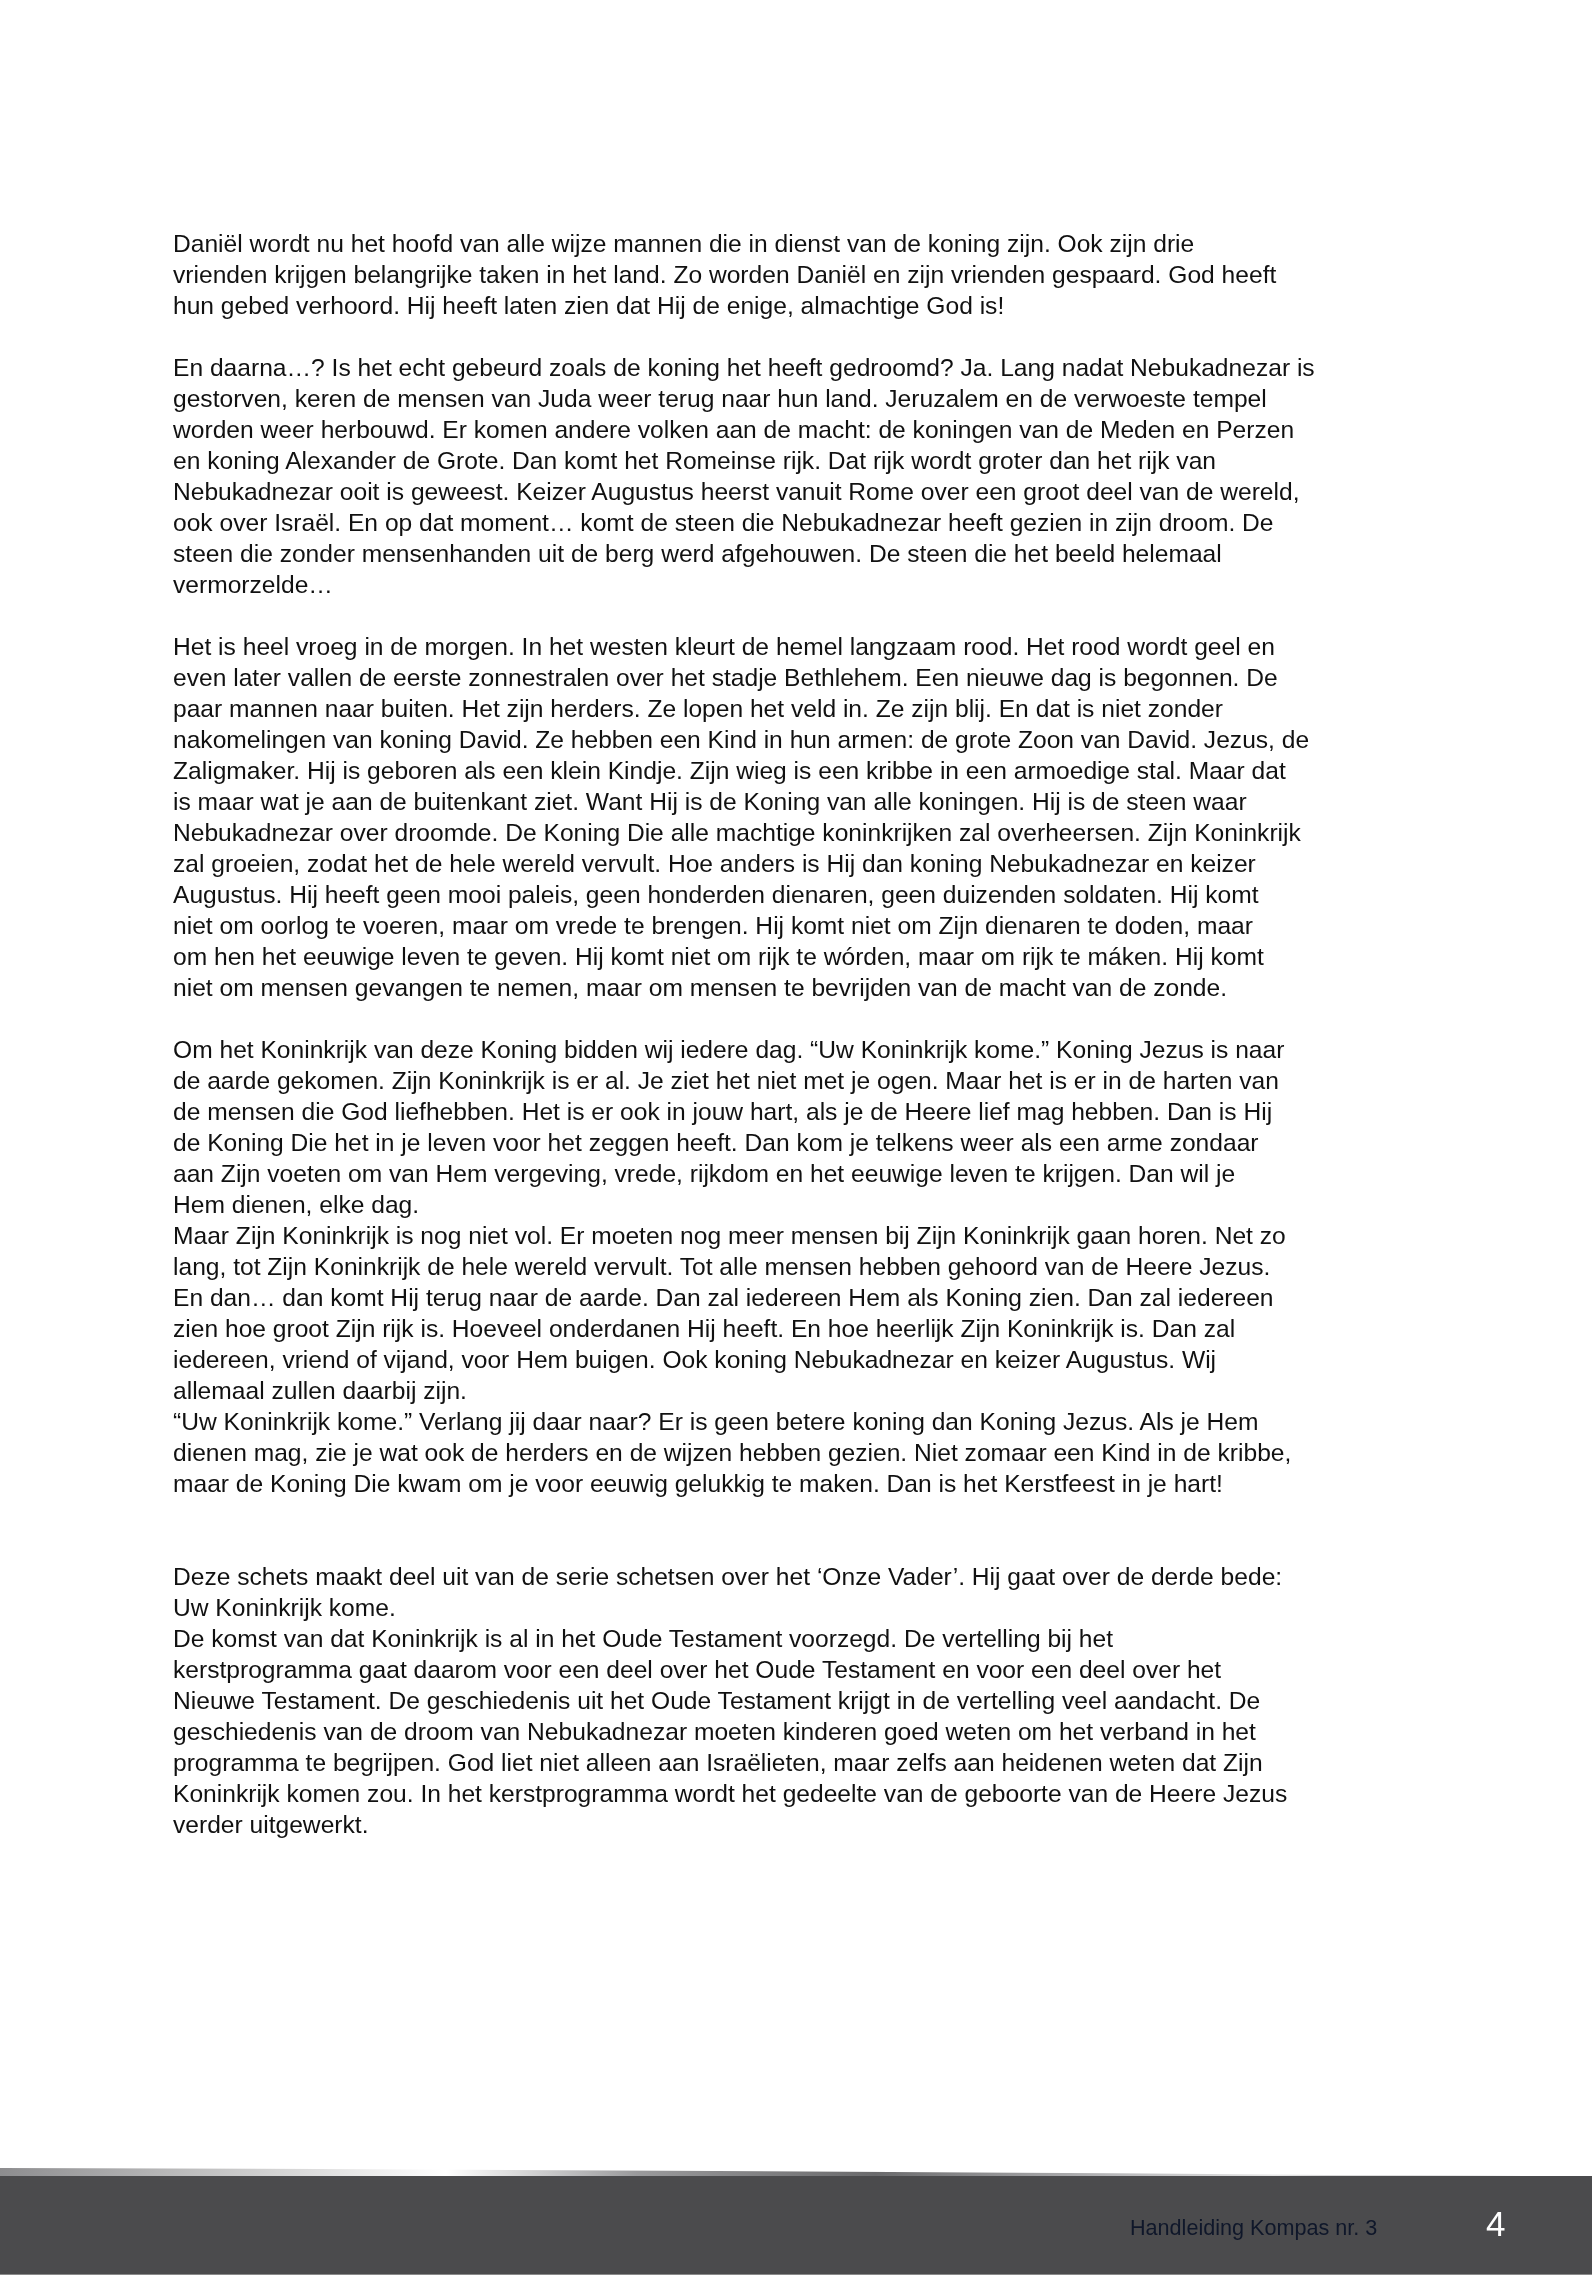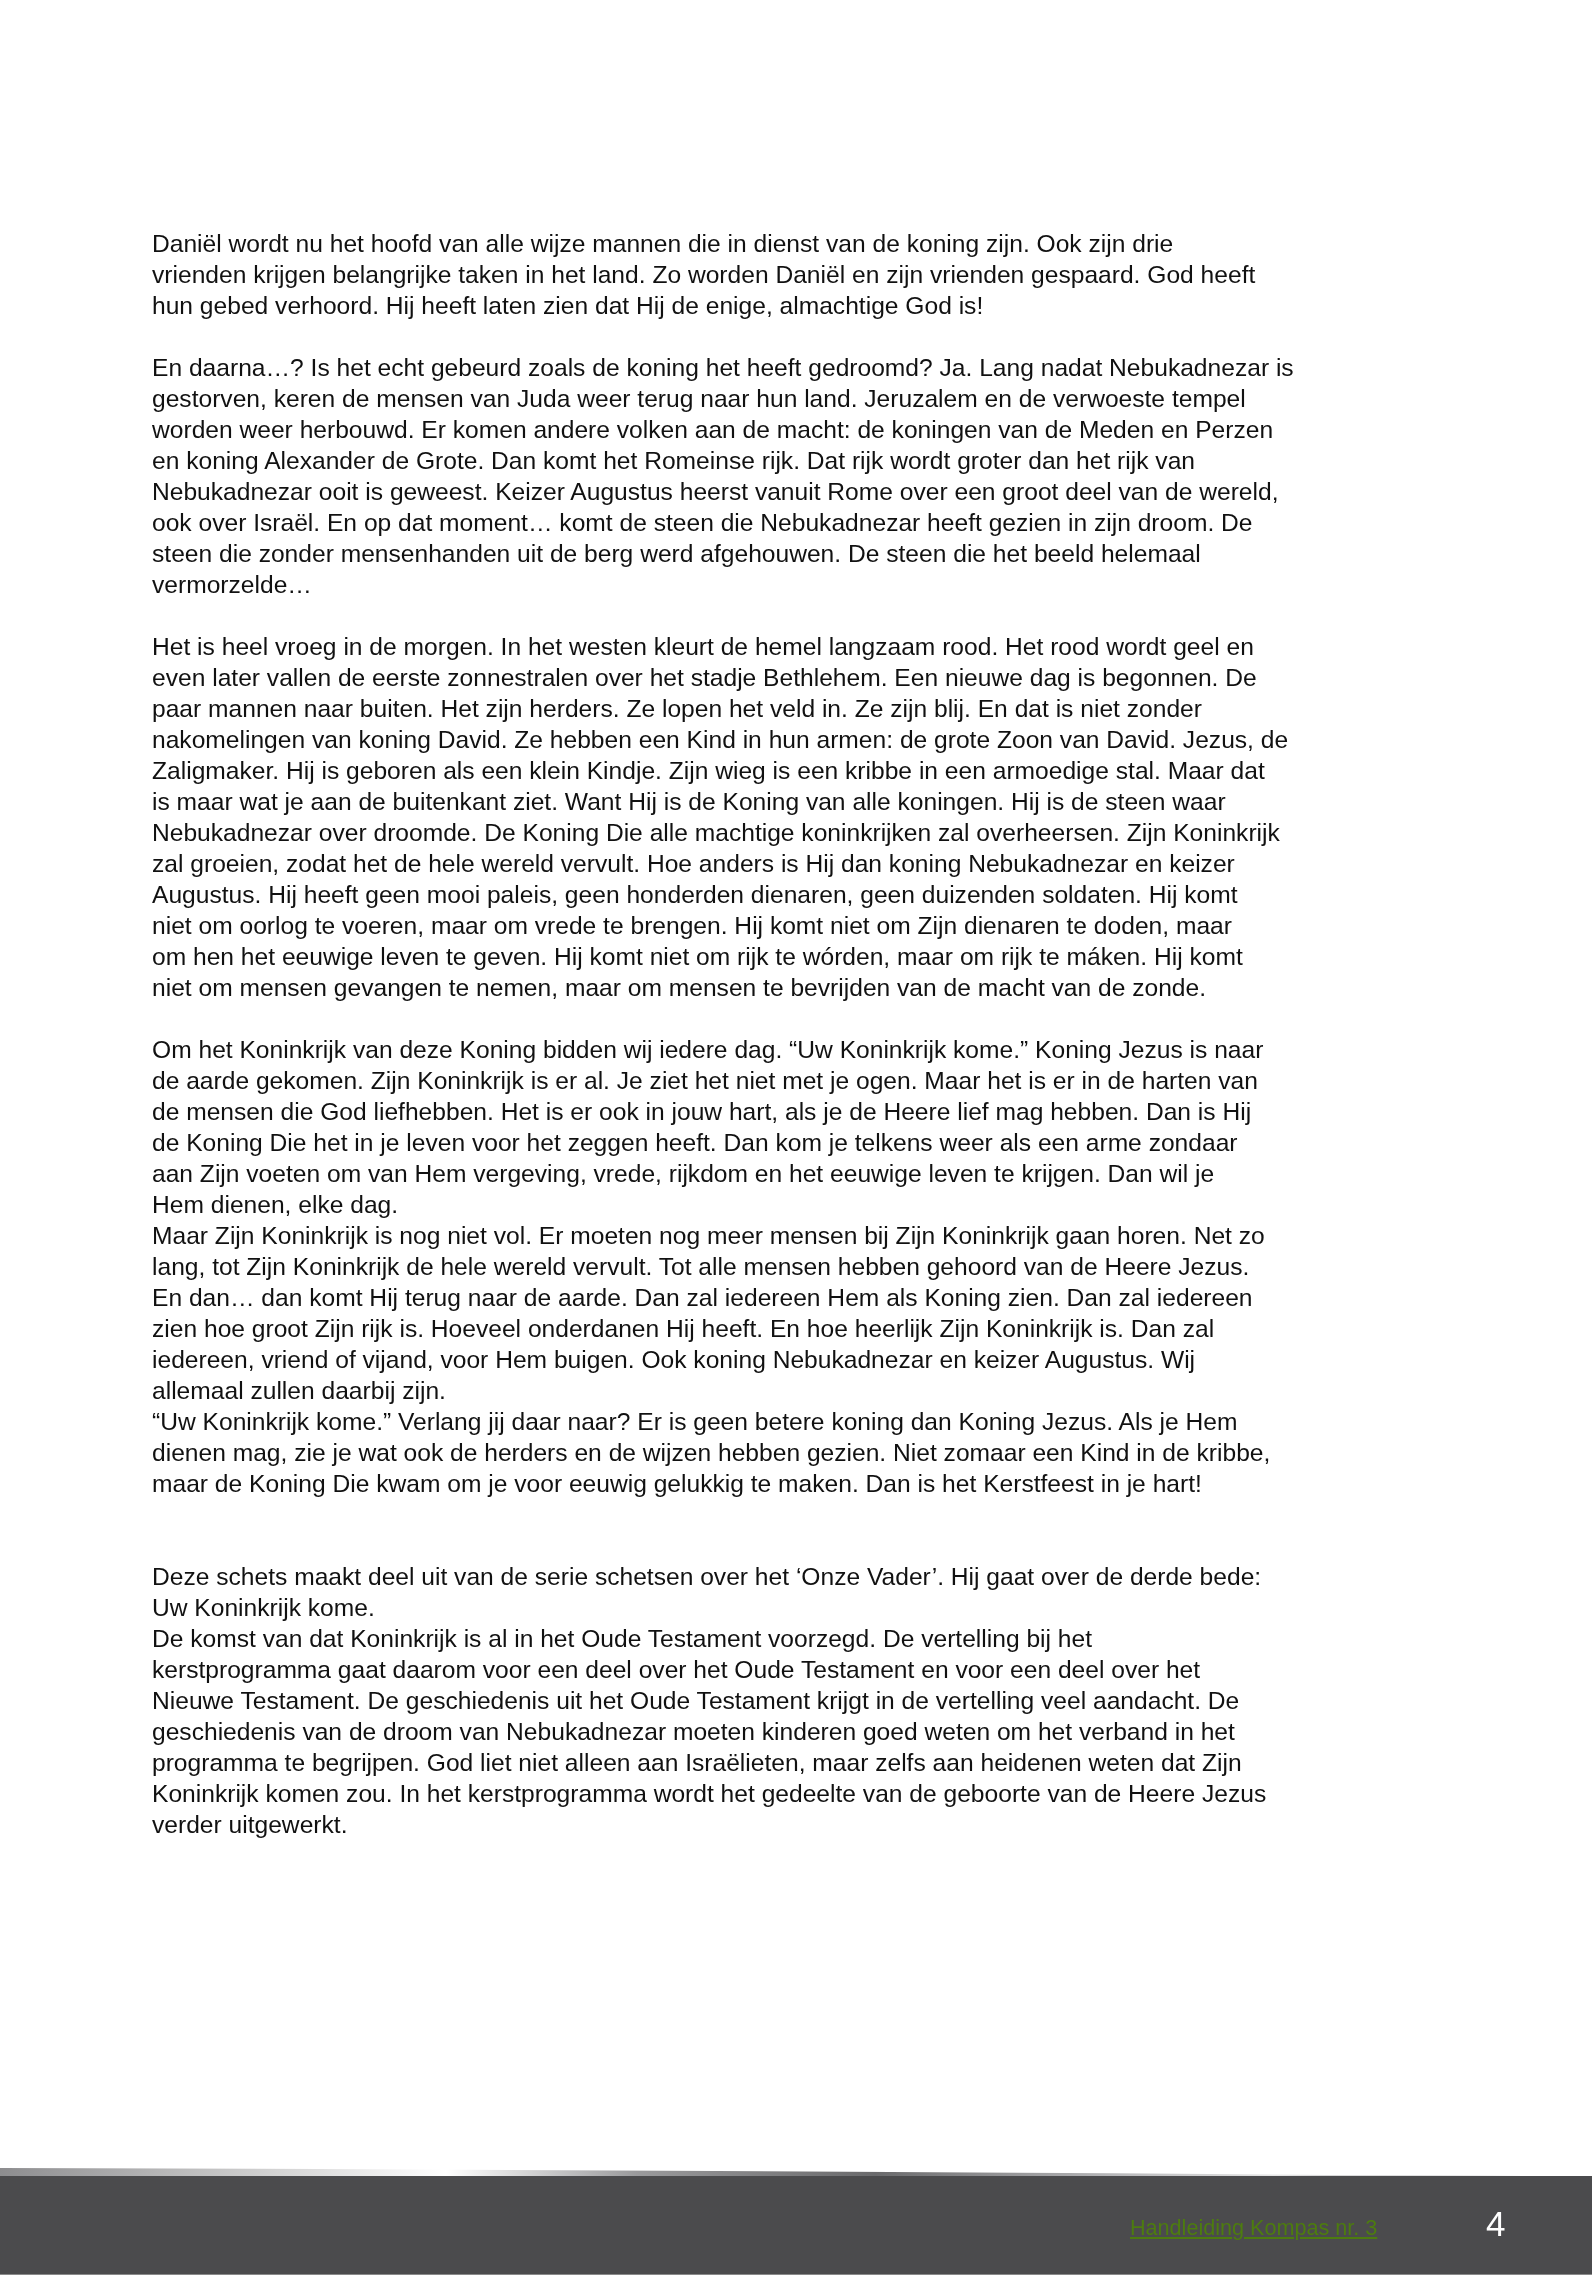--- a/index.html
+++ b/index.html
@@ -8,21 +8,21 @@
   .body-text {
     position: absolute;
     left: 152px;
     top: 228px;
     width: 1277px;
     font-family: "Liberation Sans", sans-serif;
     font-size: 24.6px;
     line-height: 31px;
     color: #111111;
   }
-  .line { display: block; white-space: nowrap; height: 31px; }
+  .line { display: block; white-space: nowrap; height: 31px; margin-left: 21px; }
   .blank { display: block; height: 31px; }
   .heading { font-weight: bold; }
   .footer-bar {
     position: absolute;
     left: 0;
     top: 2176px;
     width: 1592px;
     height: 98px;
     background: #4b4b4d;
     border-bottom: 1.7px solid #8a8a8a;
@@ -35,23 +35,22 @@
     height: 10.4px;
     background: linear-gradient(90deg, #8d8d8f 0%, #d6d6d6 18%, #ffffff 28%, #9a9a9c 40%, #6a6a6c 55%, #b8b8ba 70%, #e6e6e6 80%, #8d8d8f 100%);
     clip-path: polygon(0 0, 20% 10%, 45% 30%, 70% 50%, 85% 70%, 100% 80%, 100% 100%, 0 100%);
   }
   .footer-title {
     position: absolute;
     left: 1130px;
     top: 2215px;
     font-family: "Liberation Sans", sans-serif;
     font-size: 21.6px;
-    color: #4d7c0f;
+    color: #0f172a;
     white-space: nowrap;
-    text-decoration: underline;
   }
   .footer-page {
     position: absolute;
     left: 1486px;
     top: 2204px;
     font-family: "Liberation Sans", sans-serif;
     font-size: 35px;
     color: #ffffff;
   }
 </style>

